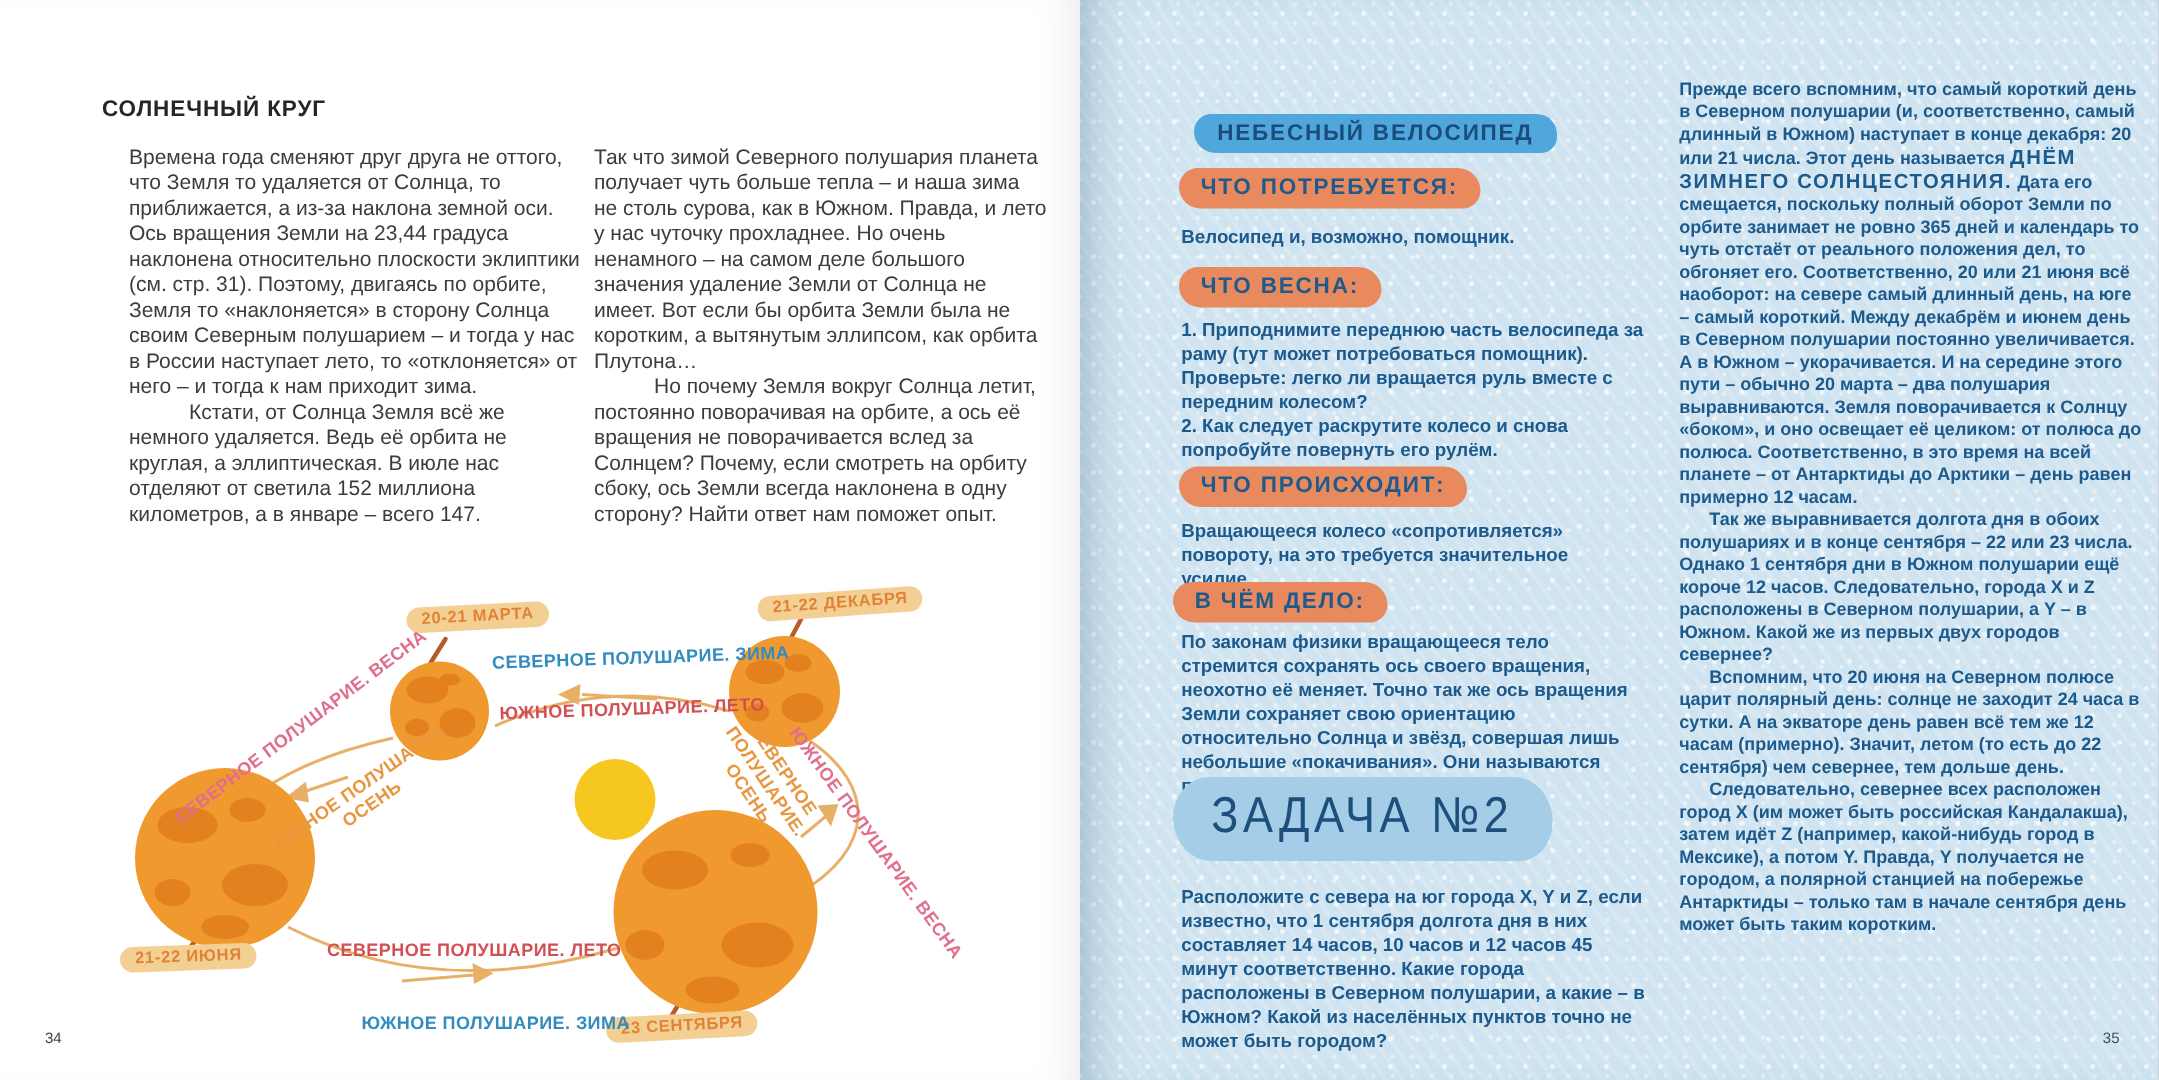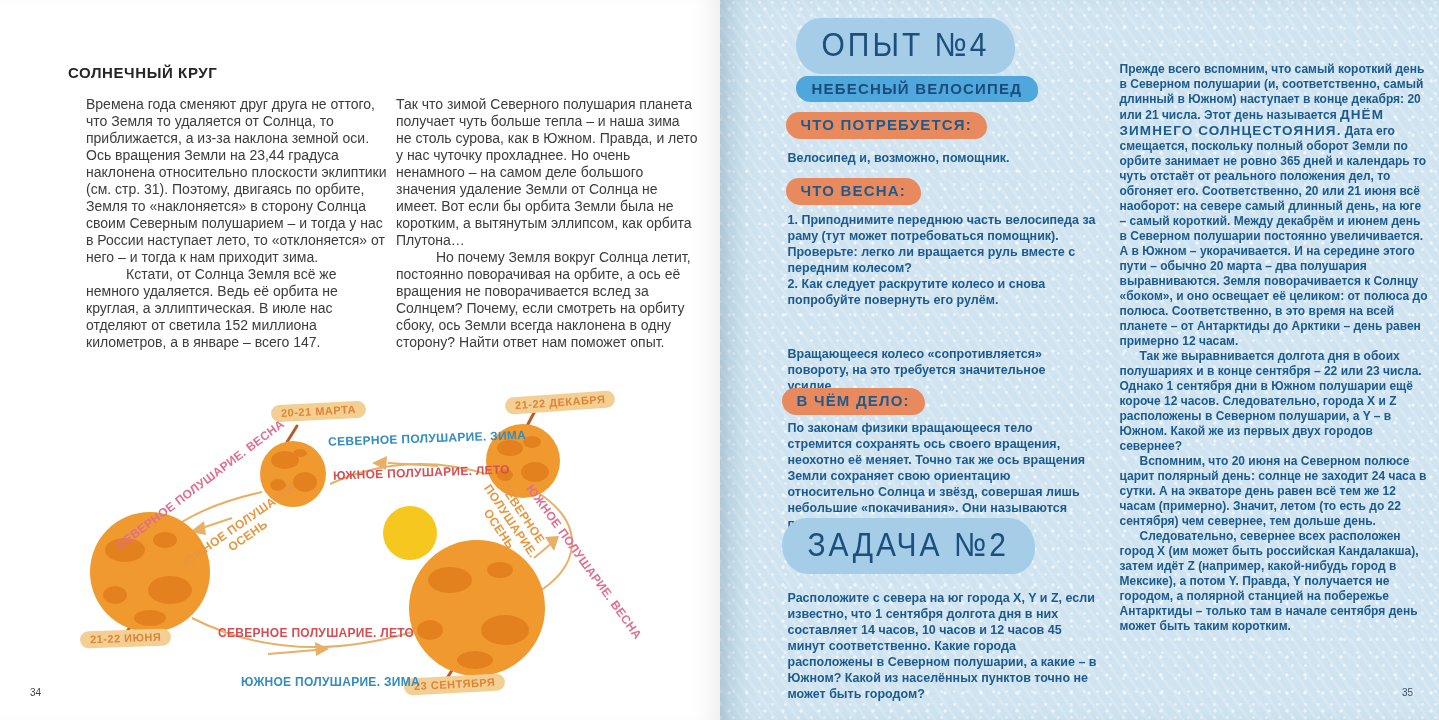--- a/index.html
+++ b/index.html
@@ -185,61 +185,61 @@
       <span class="dlabel dl-pink" style="left:492px;top:162px;width:180px;transform:rotate(54deg);">ЮЖНОЕ ПОЛУШАРИЕ. ВЕСНА</span>
       <span class="dlabel dl-red" style="left:218px;top:236px;width:164px;">СЕВЕРНОЕ ПОЛУШАРИЕ. ЛЕТО</span>
       <span class="dlabel dl-blue" style="left:217px;top:285px;width:152px;margin-left:24px;">ЮЖНОЕ ПОЛУШАРИЕ. ЗИМА</span>
     </div>
 
     <div class="pagenum pn-left">34</div>
   </section>
 
   <section class="page page-right">
 
-    <div class="abs" style="left:76px;top:18px;">
-      <span class="pill-blue-big hand">ОПЫТ №4</span>
-    </div>
     <div class="abs" style="left:76px;top:76px;">
       <span class="pill-blue hand">НЕБЕСНЫЙ ВЕЛОСИПЕД</span>
     </div>
 
     <div class="abs" style="left:66px;top:112px;">
       <span class="pill-orange hand">ЧТО ПОТРЕБУЕТСЯ:</span>
     </div>
     <div class="abs rp-text" style="left:68px;top:150px;width:308px;">
       <p>Велосипед и, возможно, помощник.</p>
     </div>
 
     <div class="abs" style="left:66px;top:178px;">
       <span class="pill-orange hand">ЧТО ВЕСНА:</span>
     </div>
     <div class="abs rp-text" style="left:68px;top:212px;width:308px;">
       <p>1. Приподнимите переднюю часть велосипеда за раму (тут может потребоваться помощник). Проверьте: легко ли вращается руль вместе с передним колесом?</p>
       <p>2. Как следует раскрутите колесо и снова попробуйте повернуть его рулём.</p>
     </div>
 
+    <div class="abs" style="left:66px;top:311px;">
+      <span class="pill-orange hand">ЧТО ПРОИСХОДИТ:</span>
+    </div>
     <div class="abs rp-text" style="left:68px;top:346px;width:308px;">
       <p>Вращающееся колесо «сопротивляется» повороту, на это требуется значительное усилие.</p>
     </div>
 
     <div class="abs" style="left:62px;top:388px;">
       <span class="pill-orange hand">В ЧЁМ ДЕЛО:</span>
     </div>
     <div class="abs rp-text" style="left:68px;top:420px;width:308px;">
       <p>По законам физики вращающееся тело стремится сохранять ось своего вращения, неохотно её меняет. Точно так же ось вращения Земли сохраняет свою ориентацию относительно Солнца и звёзд, совершая лишь небольшие «покачивания». Они называются прецессиями.</p>
     </div>
 
     <div class="abs" style="left:62px;top:518px;">
       <span class="pill-blue-big hand">ЗАДАЧА №2</span>
     </div>
     <div class="abs rp-text" style="left:68px;top:590px;width:312px;">
       <p>Расположите с севера на юг города X, Y и Z, если известно, что 1 сентября долгота дня в них составляет 14 часов, 10 часов и 12 часов 45 минут соответственно. Какие города расположены в Северном полушарии, а какие – в Южном? Какой из населённых пунктов точно не может быть городом?</p>
     </div>
 
-    <div class="abs rp-answer" style="left:400px;top:62px;width:308px;">
+    <div class="abs rp-answer" style="left:400px;top:52px;width:308px;">
       <p><span>Прежде всего вспомним, что самый короткий день в Северном полушарии (и, соответственно, самый длинный в Южном) наступает в конце декабря: 20 или 21 числа. Этот день называется </span><span class="hand-inline">ДНЁМ ЗИМНЕГО СОЛНЦЕСТОЯНИЯ.</span><span> Дата его смещается, поскольку полный оборот Земли по орбите занимает не ровно 365 дней и календарь то чуть отстаёт от реального положения дел, то обгоняет его. Соответственно, 20 или 21 июня всё наоборот: на севере самый длинный день, на юге – самый короткий. Между декабрём и июнем день в Северном полушарии постоянно увеличивается. А в Южном – укорачивается. И на середине этого пути – обычно 20 марта – два полушария выравниваются. Земля поворачивается к Солнцу «боком», и оно освещает её целиком: от полюса до полюса. Соответственно, в это время на всей планете – от Антарктиды до Арктики – день равен примерно 12 часам.</span></p>
       <p class="ind">Так же выравнивается долгота дня в обоих полушариях и в конце сентября – 22 или 23 числа. Однако 1 сентября дни в Южном полушарии ещё короче 12 часов. Следовательно, города X и Z расположены в Северном полушарии, а Y – в Южном. Какой же из первых двух городов севернее?</p>
       <p class="ind">Вспомним, что 20 июня на Северном полюсе царит полярный день: солнце не заходит 24 часа в сутки. А на экваторе день равен всё тем же 12 часам (примерно). Значит, летом (то есть до 22 сентября) чем севернее, тем дольше день.</p>
       <p class="ind">Следовательно, севернее всех расположен город X (им может быть российская Кандалакша), затем идёт Z (например, какой-нибудь город в Мексике), а потом Y. Правда, Y получается не городом, а полярной станцией на побережье Антарктиды – только там в начале сентября день может быть таким коротким.</p>
     </div>
 
     <div class="pagenum pn-right">35</div>
   </section>
 
 </div>

